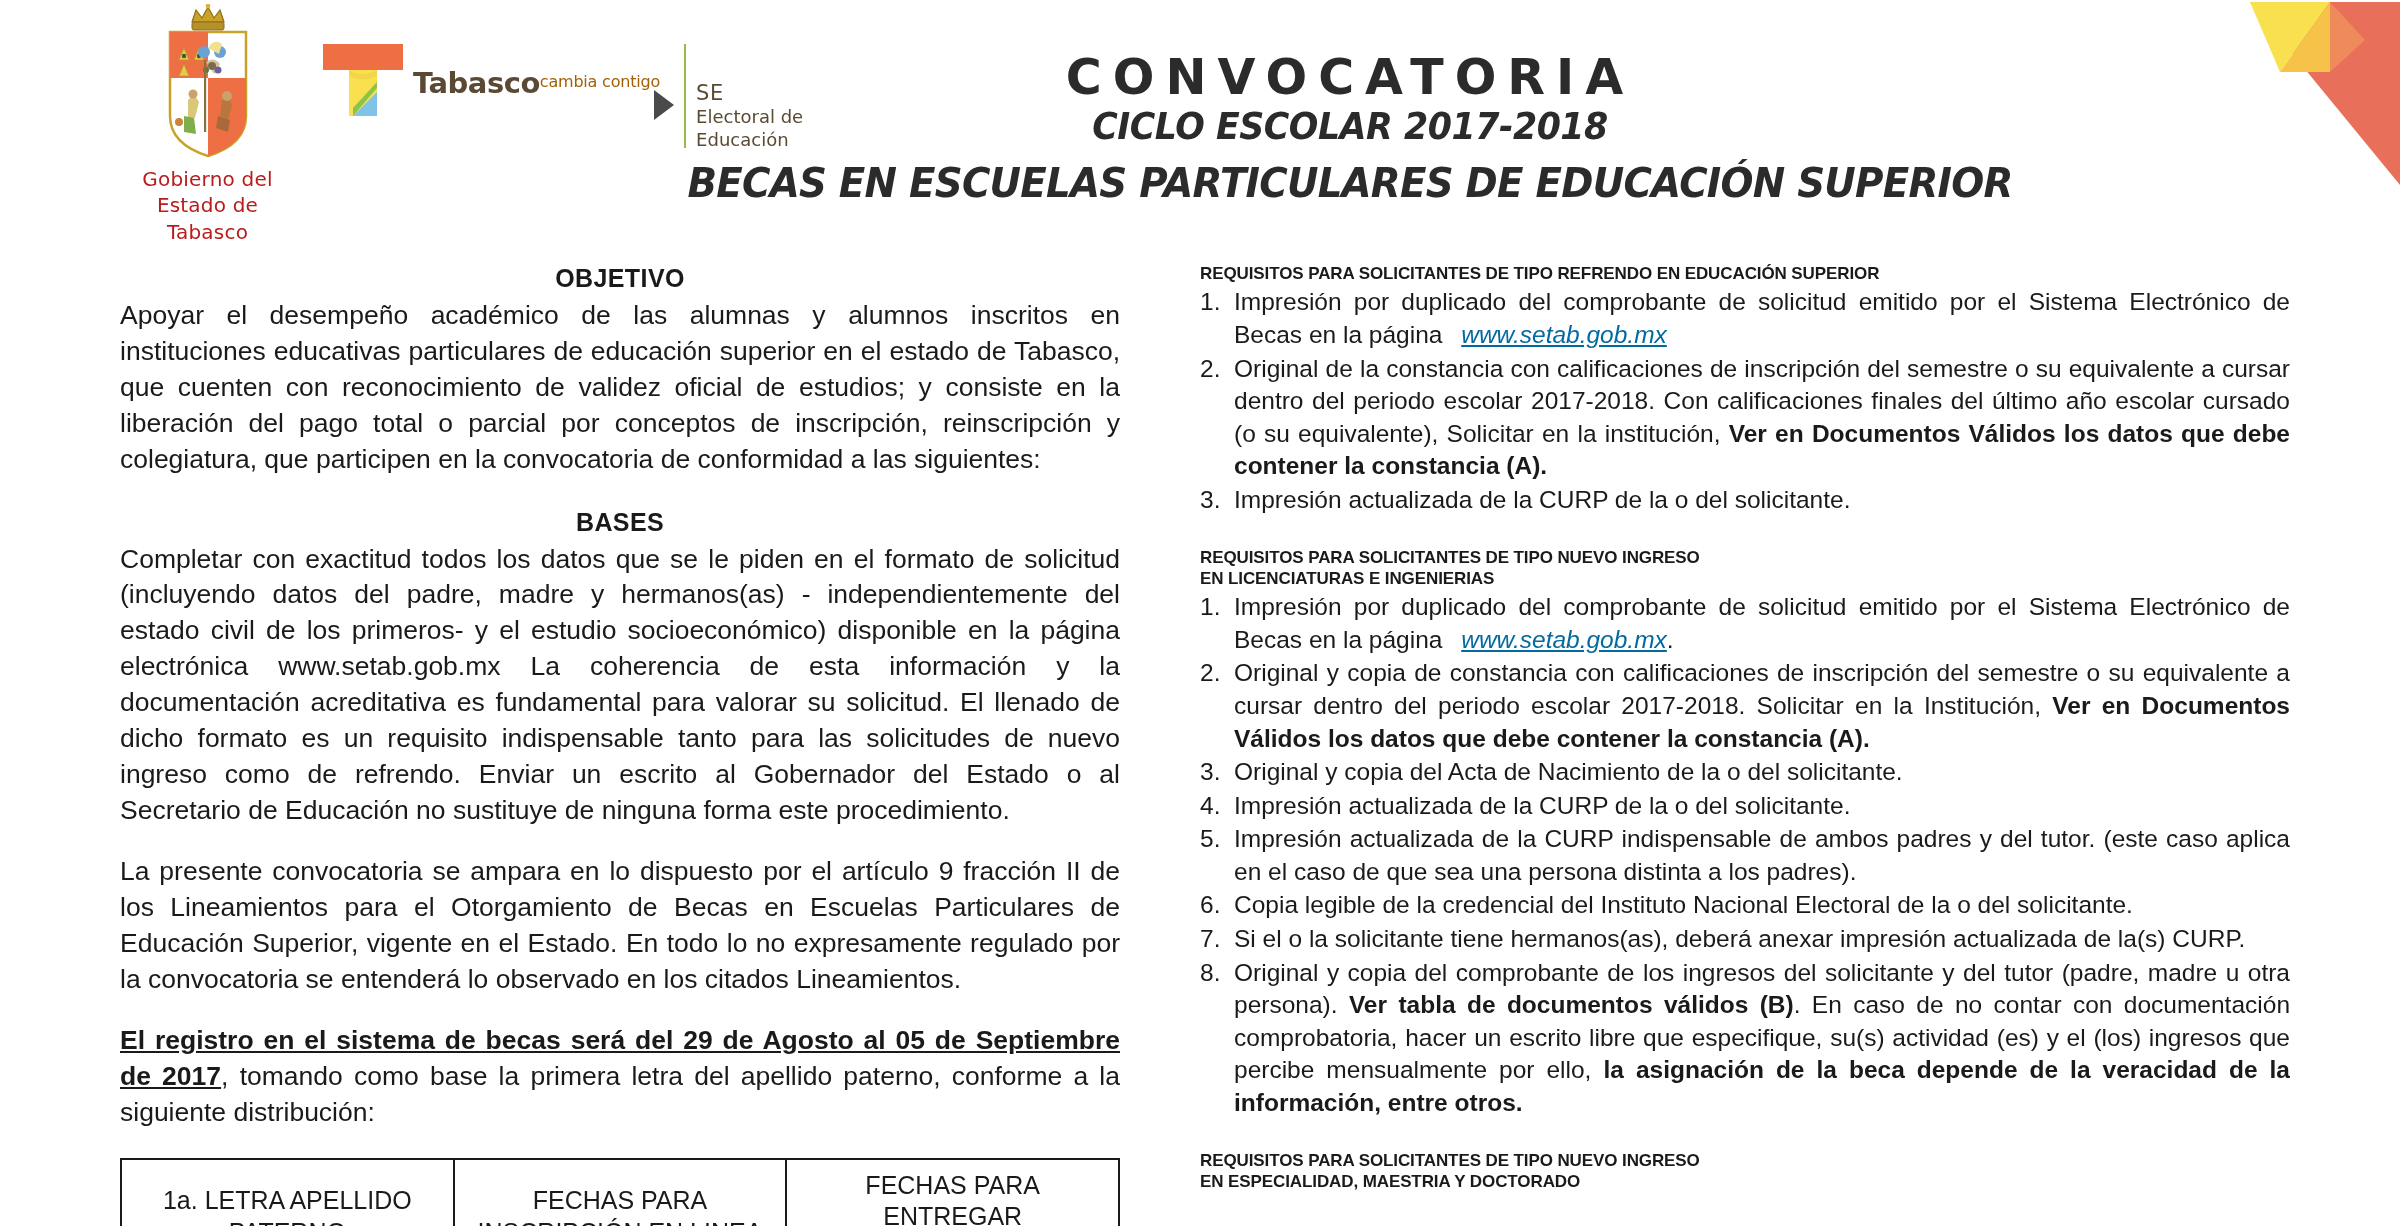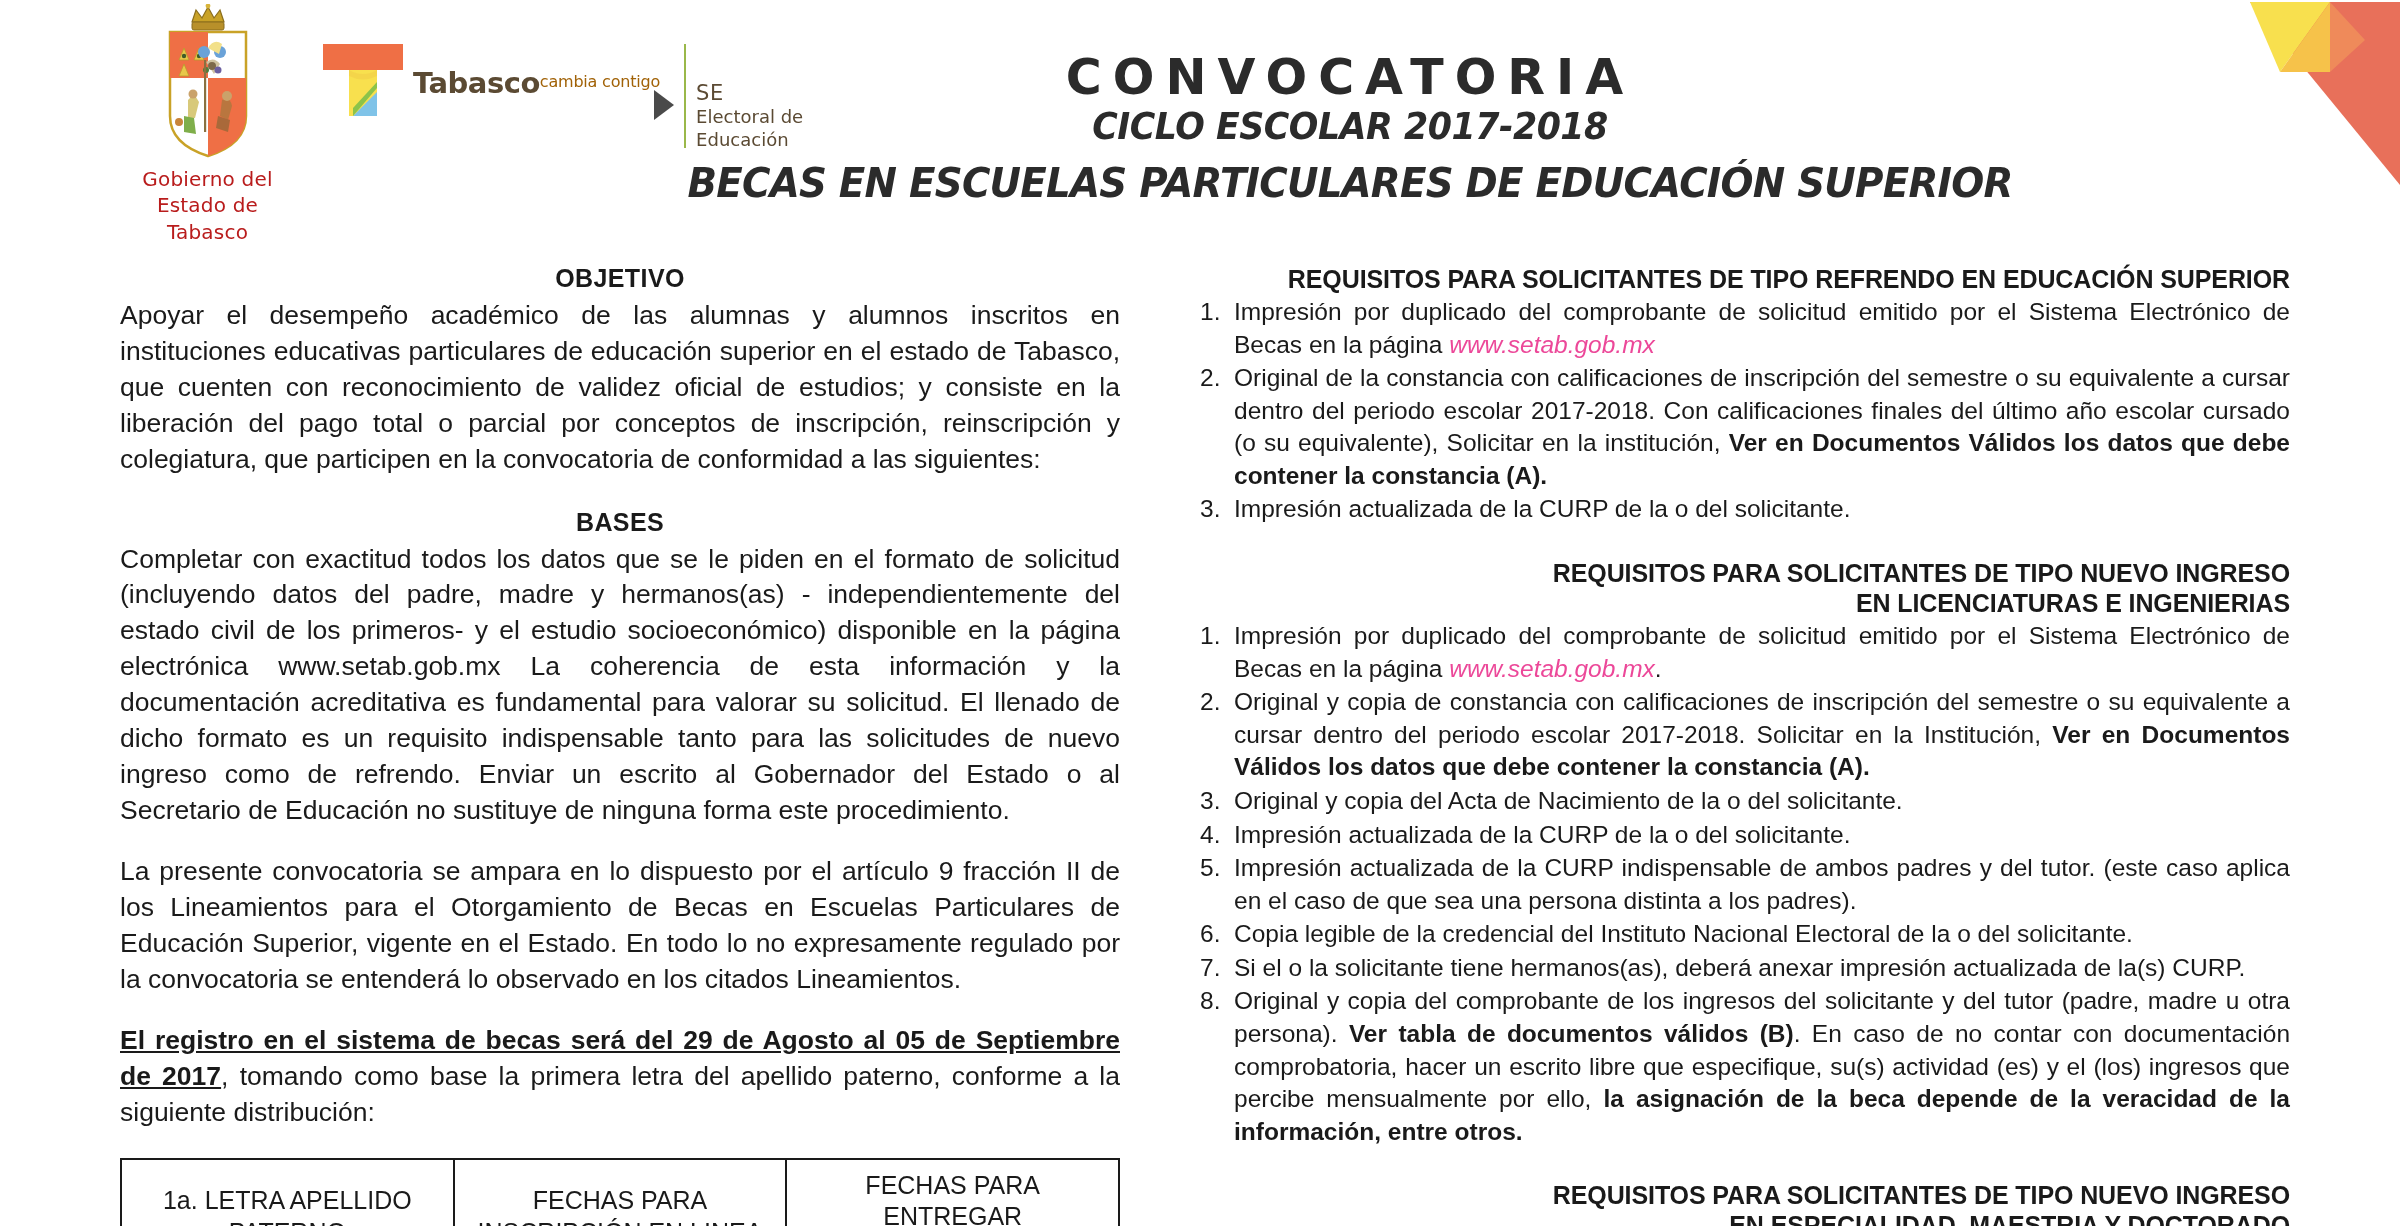--- a/index.html
+++ b/index.html
@@ -224,23 +224,23 @@
     text-align: center;
     font-size: 25px;
     padding: 5px 4px;
     line-height: 1.26;
     font-weight: normal;
   }
   table.dist thead th { padding: 10px 4px 12px 4px; }
 
   
   .req-head {
-    text-align: right;
-    font-weight: bold;
-    font-size: 25px;
+    text-align: left;
+    font-weight: bold;
+    font-size: 17px;
     line-height: 1.2;
     letter-spacing: -0.1px;
     margin: 0 0 2px 0;
   }
   .req-head.spaced { margin-top: 32px; }
 
   ol.reqs {
     list-style: none;
     margin: 0;
     padding: 0;
@@ -258,22 +258,24 @@
   ol.reqs > li::before {
     content: counter(reqitem) ".";
     position: absolute;
     left: 0;
     top: 0;
     font-size: 24.5px;
     line-height: 1.33;
   }
   ol.reqs > li b { font-weight: bold; }
   .link {
-    color: #ec4899;
+    color: #0369a1;
+    text-decoration: underline;
     font-style: italic;
+    margin-left: 12px;
   }
 </style>
 </head>
 <body>
 
 <svg class="corner-deco" viewBox="0 0 210 185" preserveAspectRatio="none">
   <polygon points="60,2 210,2 210,185" fill="#e8705a"></polygon>
   <polygon points="60,2 140,2 90,72" fill="#f8e04e"></polygon>
   <polygon points="140,2 140,72 90,72" fill="#f6c24a"></polygon>
   <polygon points="140,2 175,40 140,72" fill="#ef8a5a"></polygon>

